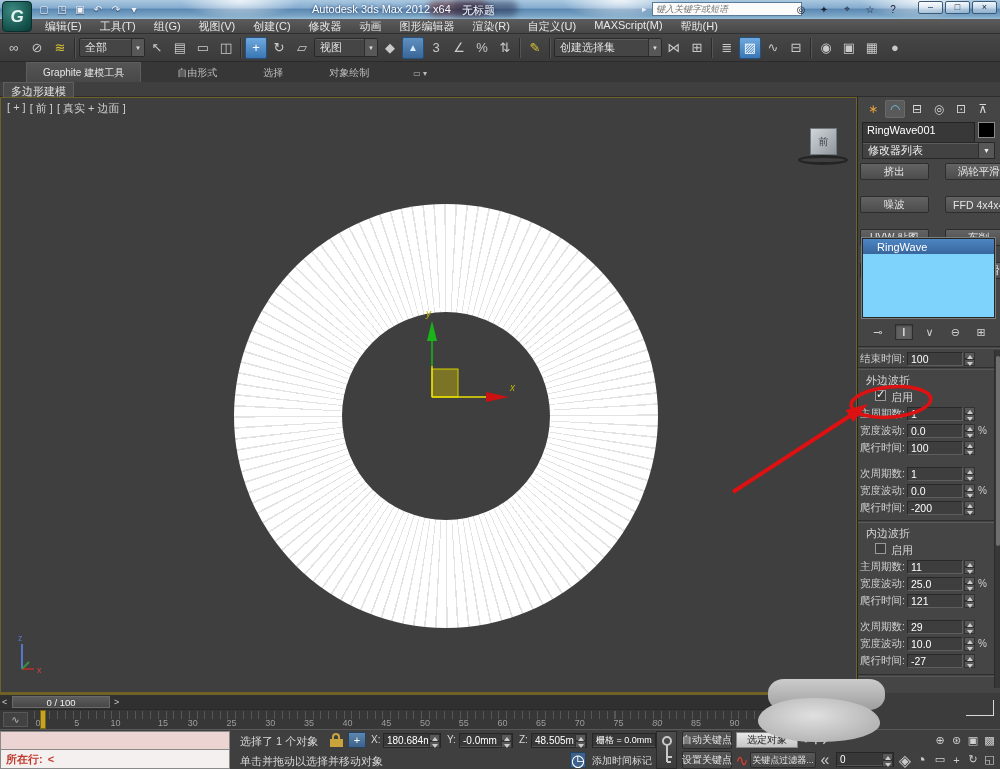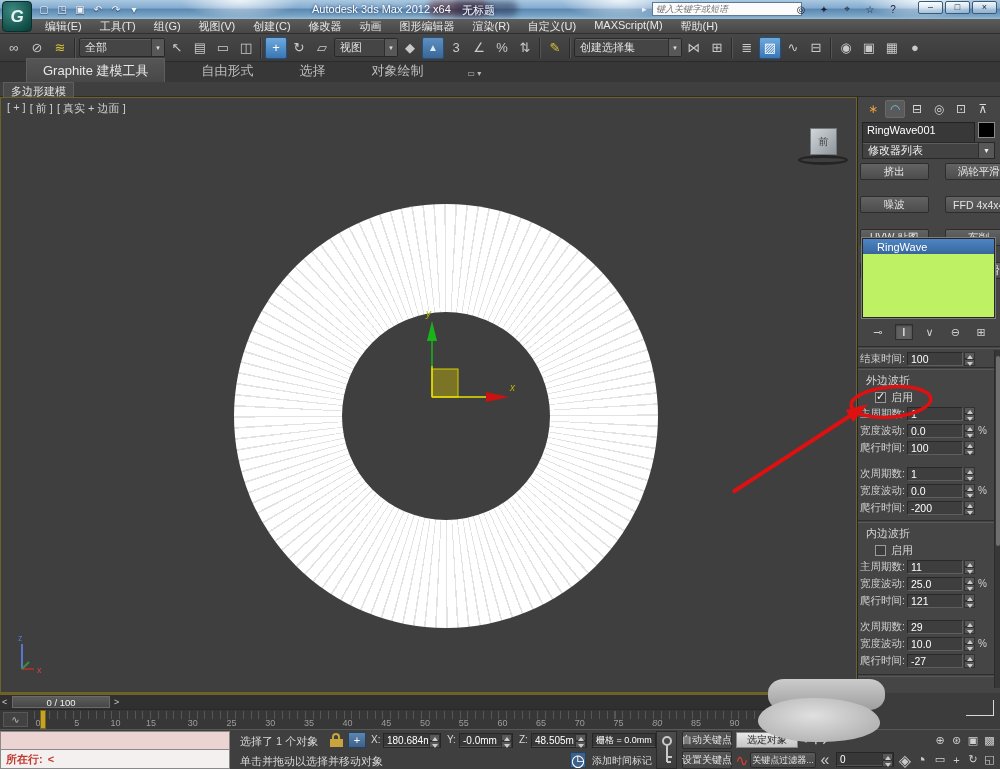--- a/index.html
+++ b/index.html
@@ -38,24 +38,24 @@
 .titem .ddlabel:empty,.titem .ddarrow:empty,.titem .tglyph:empty{display:none}
 .titem.yellow{color:#d8c234}
 .titem.hl{background:linear-gradient(180deg,#6ea9de,#3a76b4);border:1px solid #24517e;color:#fff}
 .titem.hl2{background:linear-gradient(180deg,#5f90c0,#3a6698);border:1px solid #24517e;color:#d8ecff;font-size:10px}
 .titem.sep{width:2px;height:20px;border-left:1px solid #2b2b2b;border-right:1px solid #555;border-radius:0;margin:0 2px}
 .titem.dd{width:auto;height:19px;background:#454545;border:1px solid #282828;box-shadow:inset 0 1px 0 #5c5c5c;
  font-size:11px;color:#e0e0e0;justify-content:space-between;padding-left:5px;border-radius:2px}
 .titem.dd .ddlabel{white-space:nowrap}
 .titem.dd .ddarrow{margin-left:4px;background:#575757;border-left:1px solid #2e2e2e;font-size:6px;color:#ddd;height:100%;
  display:flex;align-items:center;padding:0 3px}
-.titem.dd.w66{width:86px}.titem.dd.w64{width:64px}.titem.dd.w108{width:108px}
+.titem.dd.w66{width:66px}.titem.dd.w64{width:64px}.titem.dd.w108{width:108px}
 
 .ribbon{position:absolute;left:0;top:62px;width:1000px;height:20px;background:#373737;display:flex;align-items:flex-end;padding-left:26px}
-.rtab{font-size:13px;color:#bdbdbd;padding:3px 10px 2px;white-space:nowrap}
+.rtab{font-size:10px;color:#bdbdbd;padding:3px 10px 2px;white-space:nowrap}
 .rtab.active{background:linear-gradient(180deg,#555,#484848);border:1px solid #5e5e5e;border-bottom:none;color:#e8e8e8;padding:3px 16px 2px}
 .ribbon-collapse{margin-left:34px;font-size:8px;color:#bbb;padding-bottom:4px}
 .subribbon{position:absolute;left:0;top:82px;width:1000px;height:15px;background:#3f3f3f;border-bottom:1px solid #2d2d2d}
 .subtab{position:absolute;left:3px;top:0;font-size:11px;color:#e2e2e2;background:#4a4a4a;border:1px solid #5e5e5e;border-bottom:none;padding:1px 7px}
 
 .viewport{position:absolute;left:0;top:97px;width:857px;height:596px;background:#3f3f3f;border:1px solid #6e6226;overflow:hidden}
 .vp-label{position:absolute;left:6px;top:3px;font-size:11px;color:#cfcfcf;display:flex;gap:4px}
 .vp-label span::before{content:"[ "}.vp-label span::after{content:" ]"}
 .ring{position:absolute;left:233px;top:106px;width:424px;height:424px;border-radius:50%;
  background:repeating-conic-gradient(#ffffff 0deg 2.55deg,#e3e3e3 2.55deg 3deg)}
@@ -72,40 +72,40 @@
 .c-orange{color:#e8a33d}.c-cyan{color:#6fc8ea}
 .obj-name{position:absolute;left:4px;top:25px;width:113px;height:24px;background:#383838;border:1px solid #222;
  box-shadow:inset 0 -1px 0 #555;color:#fff;font-size:11px;padding:1px 4px;white-space:nowrap;overflow:hidden}
 .swatch{position:absolute;left:120px;top:25px;width:17px;height:16px;background:#000;border:1px solid #8a8a8a}
 .modlist{position:absolute;left:4px;top:45px;width:133px;height:17px;background:#424242;border:1px solid #282828;
  box-shadow:inset 0 1px 0 #5c5c5c;display:flex;align-items:center;justify-content:space-between;color:#f0f0f0;font-size:11px;padding-left:5px}
 .modlist .arrow{background:#575757;border-left:1px solid #2e2e2e;height:100%;display:flex;align-items:center;padding:0 4px;font-size:7px}
 .modgrid{position:absolute;left:2px;top:66px;width:153px;display:grid;grid-template-columns:1fr 1fr;gap:16px}
 .modbtn{height:17px;background:linear-gradient(180deg,#636363,#4c4c4c);border:1px solid #2d2d2d;border-radius:2px;
  color:#e4e4e4;font-size:10.5px;display:flex;align-items:center;justify-content:center;white-space:nowrap;overflow:hidden}
-.stack{position:absolute;left:4px;top:141px;width:133px;height:80px;background:#bef264;border:1px solid #262626;box-shadow:0 0 0 1px #7d7d7d}
+.stack{position:absolute;left:4px;top:141px;width:133px;height:80px;background:#7dd3fc;border:1px solid #262626;box-shadow:0 0 0 1px #7d7d7d}
 .stack-item{height:15px;font-size:11px;color:#fff;display:flex;align-items:center;padding-left:14px}
 .stack-item.selected{background:linear-gradient(180deg,#4d86c4,#38669c)}
 .stack-tools{position:absolute;left:2px;top:225px;width:139px;height:20px;display:flex;align-items:center;justify-content:space-between;padding:0 9px}
 .stt{width:18px;height:16px;display:flex;align-items:center;justify-content:center;color:#d2d2d2;font-size:11px}
 .stt.pressed{background:#616161;border:1px solid #2e2e2e;box-shadow:inset 0 1px 2px rgba(0,0,0,.4);font-weight:bold}
 .hr{height:3px;border-top:1px solid #2e2e2e;border-bottom:1px solid #585858}
 .cp-hr1{position:absolute;left:0;top:249px;width:143px}
 .params{position:absolute;left:0;top:253px;width:137px;height:340px;overflow:hidden}
 .prow{height:17px;display:flex;align-items:center}
 .plabel{width:47px;flex:none;text-align:right;font-size:10.5px;color:#cfcfcf;white-space:nowrap}
 .pfield{width:56px;height:14px;flex:none;margin-left:2px;background:#3e3e3e;border:1px solid #292929;
  border-bottom-color:#5e5e5e;border-right-color:#5e5e5e;color:#fff;font-size:10.5px;padding:0 3px;line-height:12px}
 .pspin{width:11px;height:14px;flex:none;margin-left:1px;display:flex;flex-direction:column}
 .pspin i{flex:1;background:#585858;border:1px solid #323232;position:relative}
 .pspin i.up::after{content:"";position:absolute;left:2px;top:2px;border-left:3px solid transparent;border-right:3px solid transparent;border-bottom:4px solid #ccc}
 .pspin i.dn::after{content:"";position:absolute;left:2px;top:2px;border-left:3px solid transparent;border-right:3px solid transparent;border-top:4px solid #ccc}
 .psuffix{font-size:10px;color:#cfcfcf;margin-left:3px}
 .group-header{font-size:11px;color:#d6d6d6;padding:3px 0 2px 8px}
-.enable-row{height:15px;display:flex;align-items:center;padding-left:17px;gap:5px;font-size:11px;color:#d6d6d6}
+.enable-row{height:15px;display:flex;align-items:flex-start;padding-left:17px;gap:5px;font-size:11px;color:#d6d6d6}
 .cb{width:11px;height:11px;background:#3c3c3c;border:1px solid #9a9a9a;position:relative}
 .cb.checked::after{content:"✓";position:absolute;left:0px;top:-3px;color:#fff;font-size:11px}
 .rowgap{height:9px}
 .scrollbar{position:absolute;left:136px;top:253px;width:6px;height:338px;background:#373737;border-left:1px solid #2c2c2c}
 .scroll-thumb{position:absolute;left:1px;top:6px;width:4px;height:190px;background:#6e6e6e;border-radius:2px}
 
 .timeslider{position:absolute;left:0;top:693px;width:857px;height:16px;background:#303030;border-top:2px solid #6e6226}
 .ts-prev{position:absolute;left:2px;top:2px;font-size:9px;color:#ccc}
 .ts-box{position:absolute;left:12px;top:1px;width:98px;height:12px;background:linear-gradient(180deg,#5c5c5c,#474747);
  border:1px solid #6a6a6a;color:#f0f0f0;font-size:9.5px;text-align:center;line-height:11px}
@@ -637,21 +637,21 @@
     <span class="ts-next">&gt;</span>
   </div>
   <div class="trackbar">
     <div class="tb-curve">∿</div>
     <div class="ticks"></div>
     <div>
 
     <span class="tb-label" style="left: 38px;">0</span>
         <span class="tb-label" style="left: 76.7px;">5</span>
         <span class="tb-label" style="left: 115.4px;">10</span>
-        <span class="tb-label" style="left: 151px;">15</span>
+        <span class="tb-label" style="left: 163px;">15</span>
         <span class="tb-label" style="left: 192.8px;">30</span>
         <span class="tb-label" style="left: 231.5px;">25</span>
         <span class="tb-label" style="left: 270.2px;">30</span>
         <span class="tb-label" style="left: 308.9px;">35</span>
         <span class="tb-label" style="left: 347.6px;">40</span>
         <span class="tb-label" style="left: 386.3px;">45</span>
         <span class="tb-label" style="left: 425px;">50</span>
         <span class="tb-label" style="left: 463.7px;">55</span>
         <span class="tb-label" style="left: 502.4px;">60</span>
         <span class="tb-label" style="left: 541.1px;">65</span>

